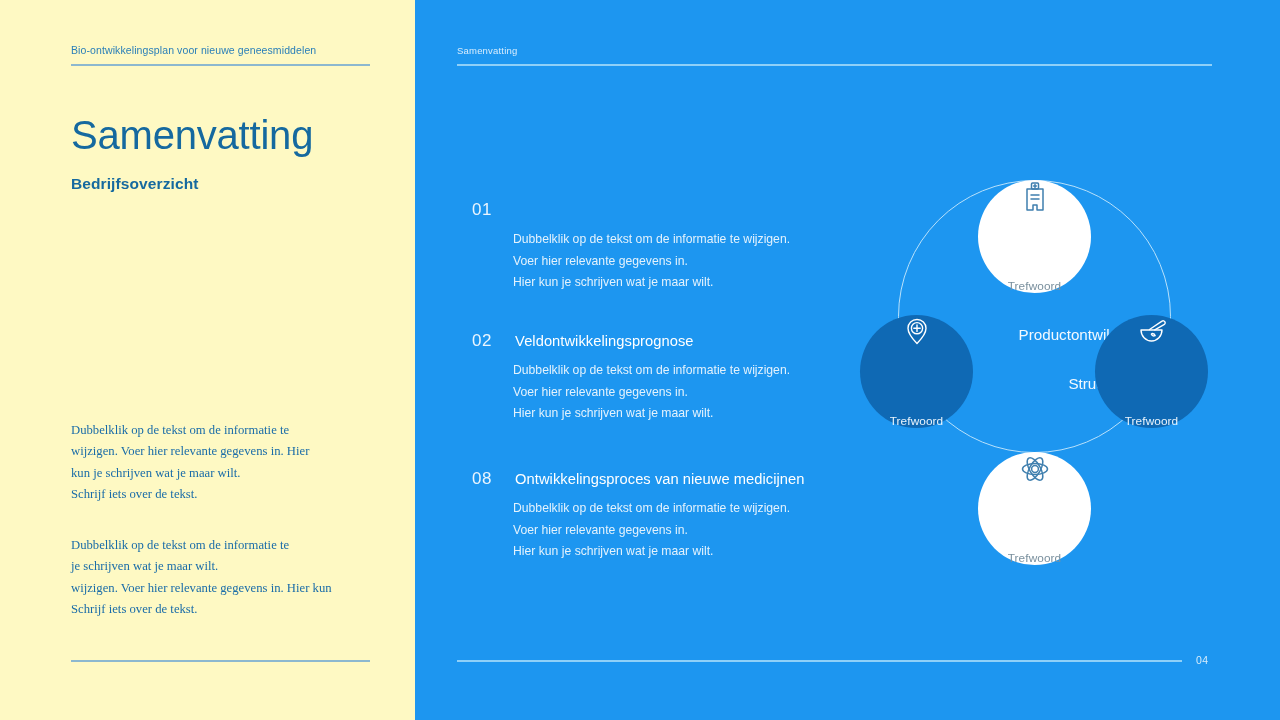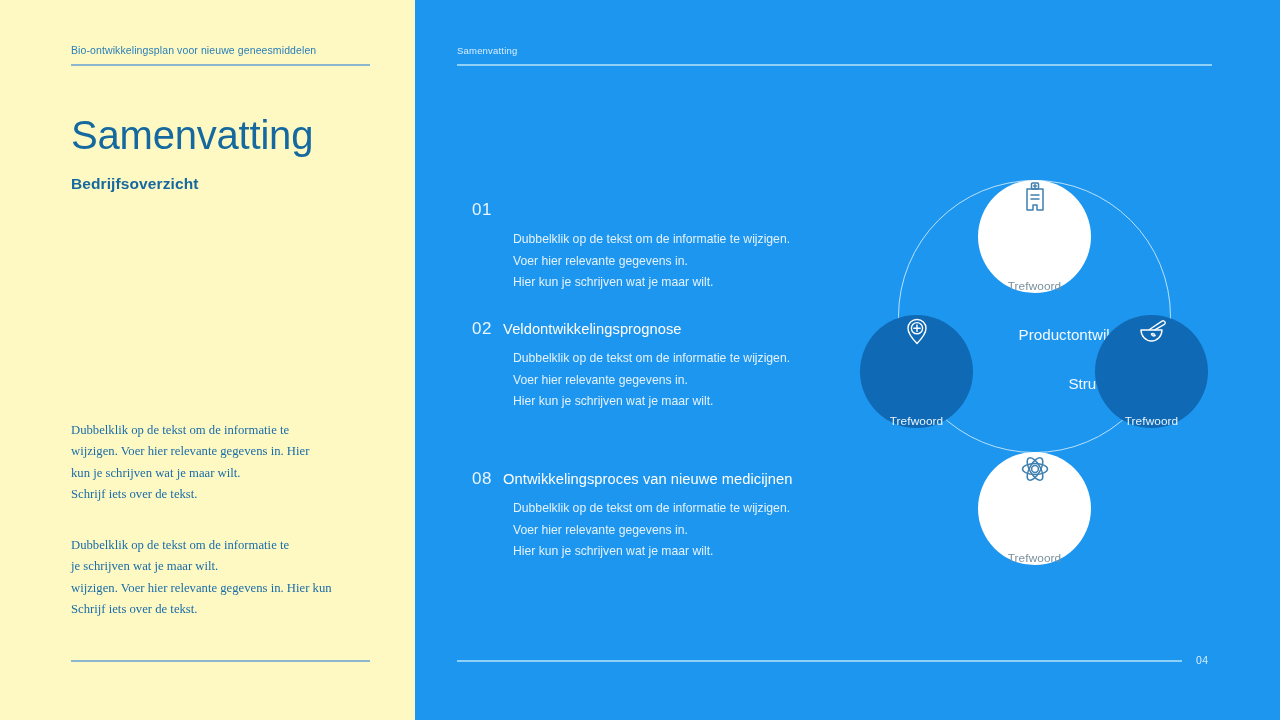--- a/index.html
+++ b/index.html
@@ -125,26 +125,26 @@
     top: 654px;
     font-size: 10.5px;
     color: #d6ecfb;
     letter-spacing: .3px;
   }
 
   
   .items { position: absolute; left: 57px; top: 0; width: 360px; }
   .item { position: absolute; left: 0; width: 360px; }
   .item.i1 { top: 200px; }
-  .item.i2 { top: 319px; }
+  .item.i2 { top: 331px; }
   .item.i3 { top: 469px; }
   .item-head {
     display: flex;
     align-items: baseline;
-    gap: 11px;
+    gap: 23px;
   }
   .item-num {
     font-size: 17px;
     color: #eaf5fe;
     font-weight: 400;
     letter-spacing: .6px;
   }
   .item-title {
     font-size: 14.7px;
     color: #ffffff;

